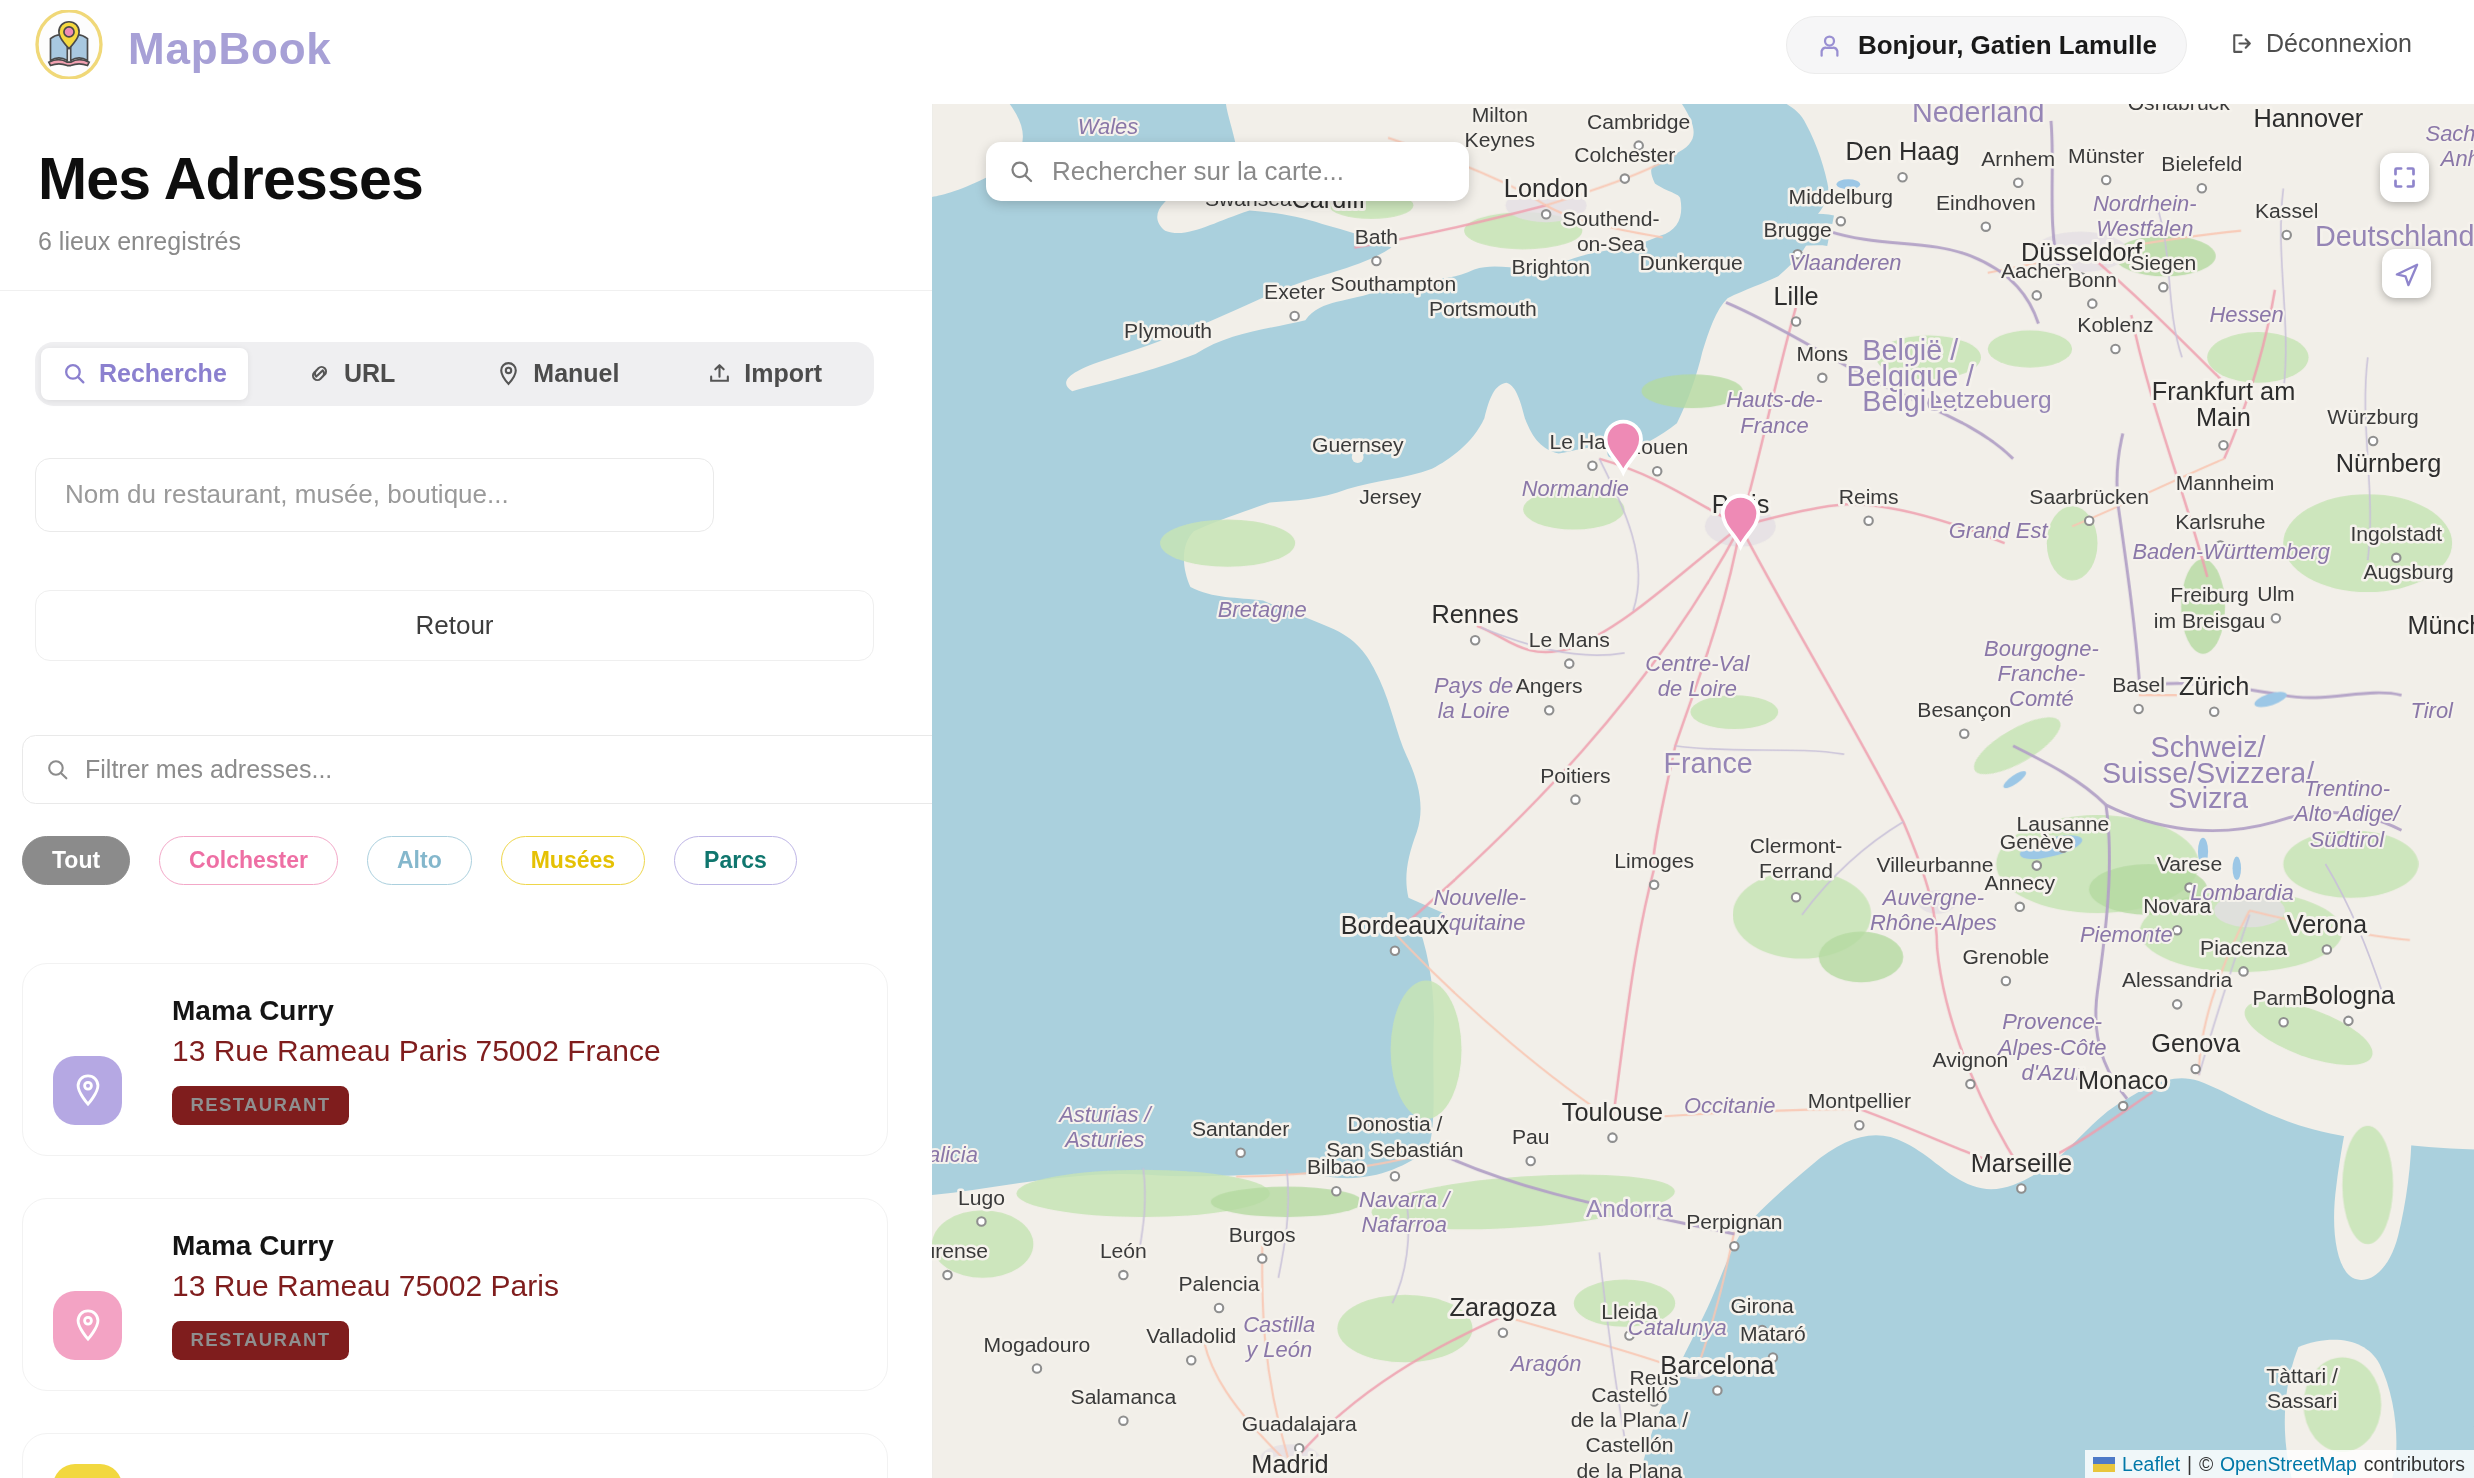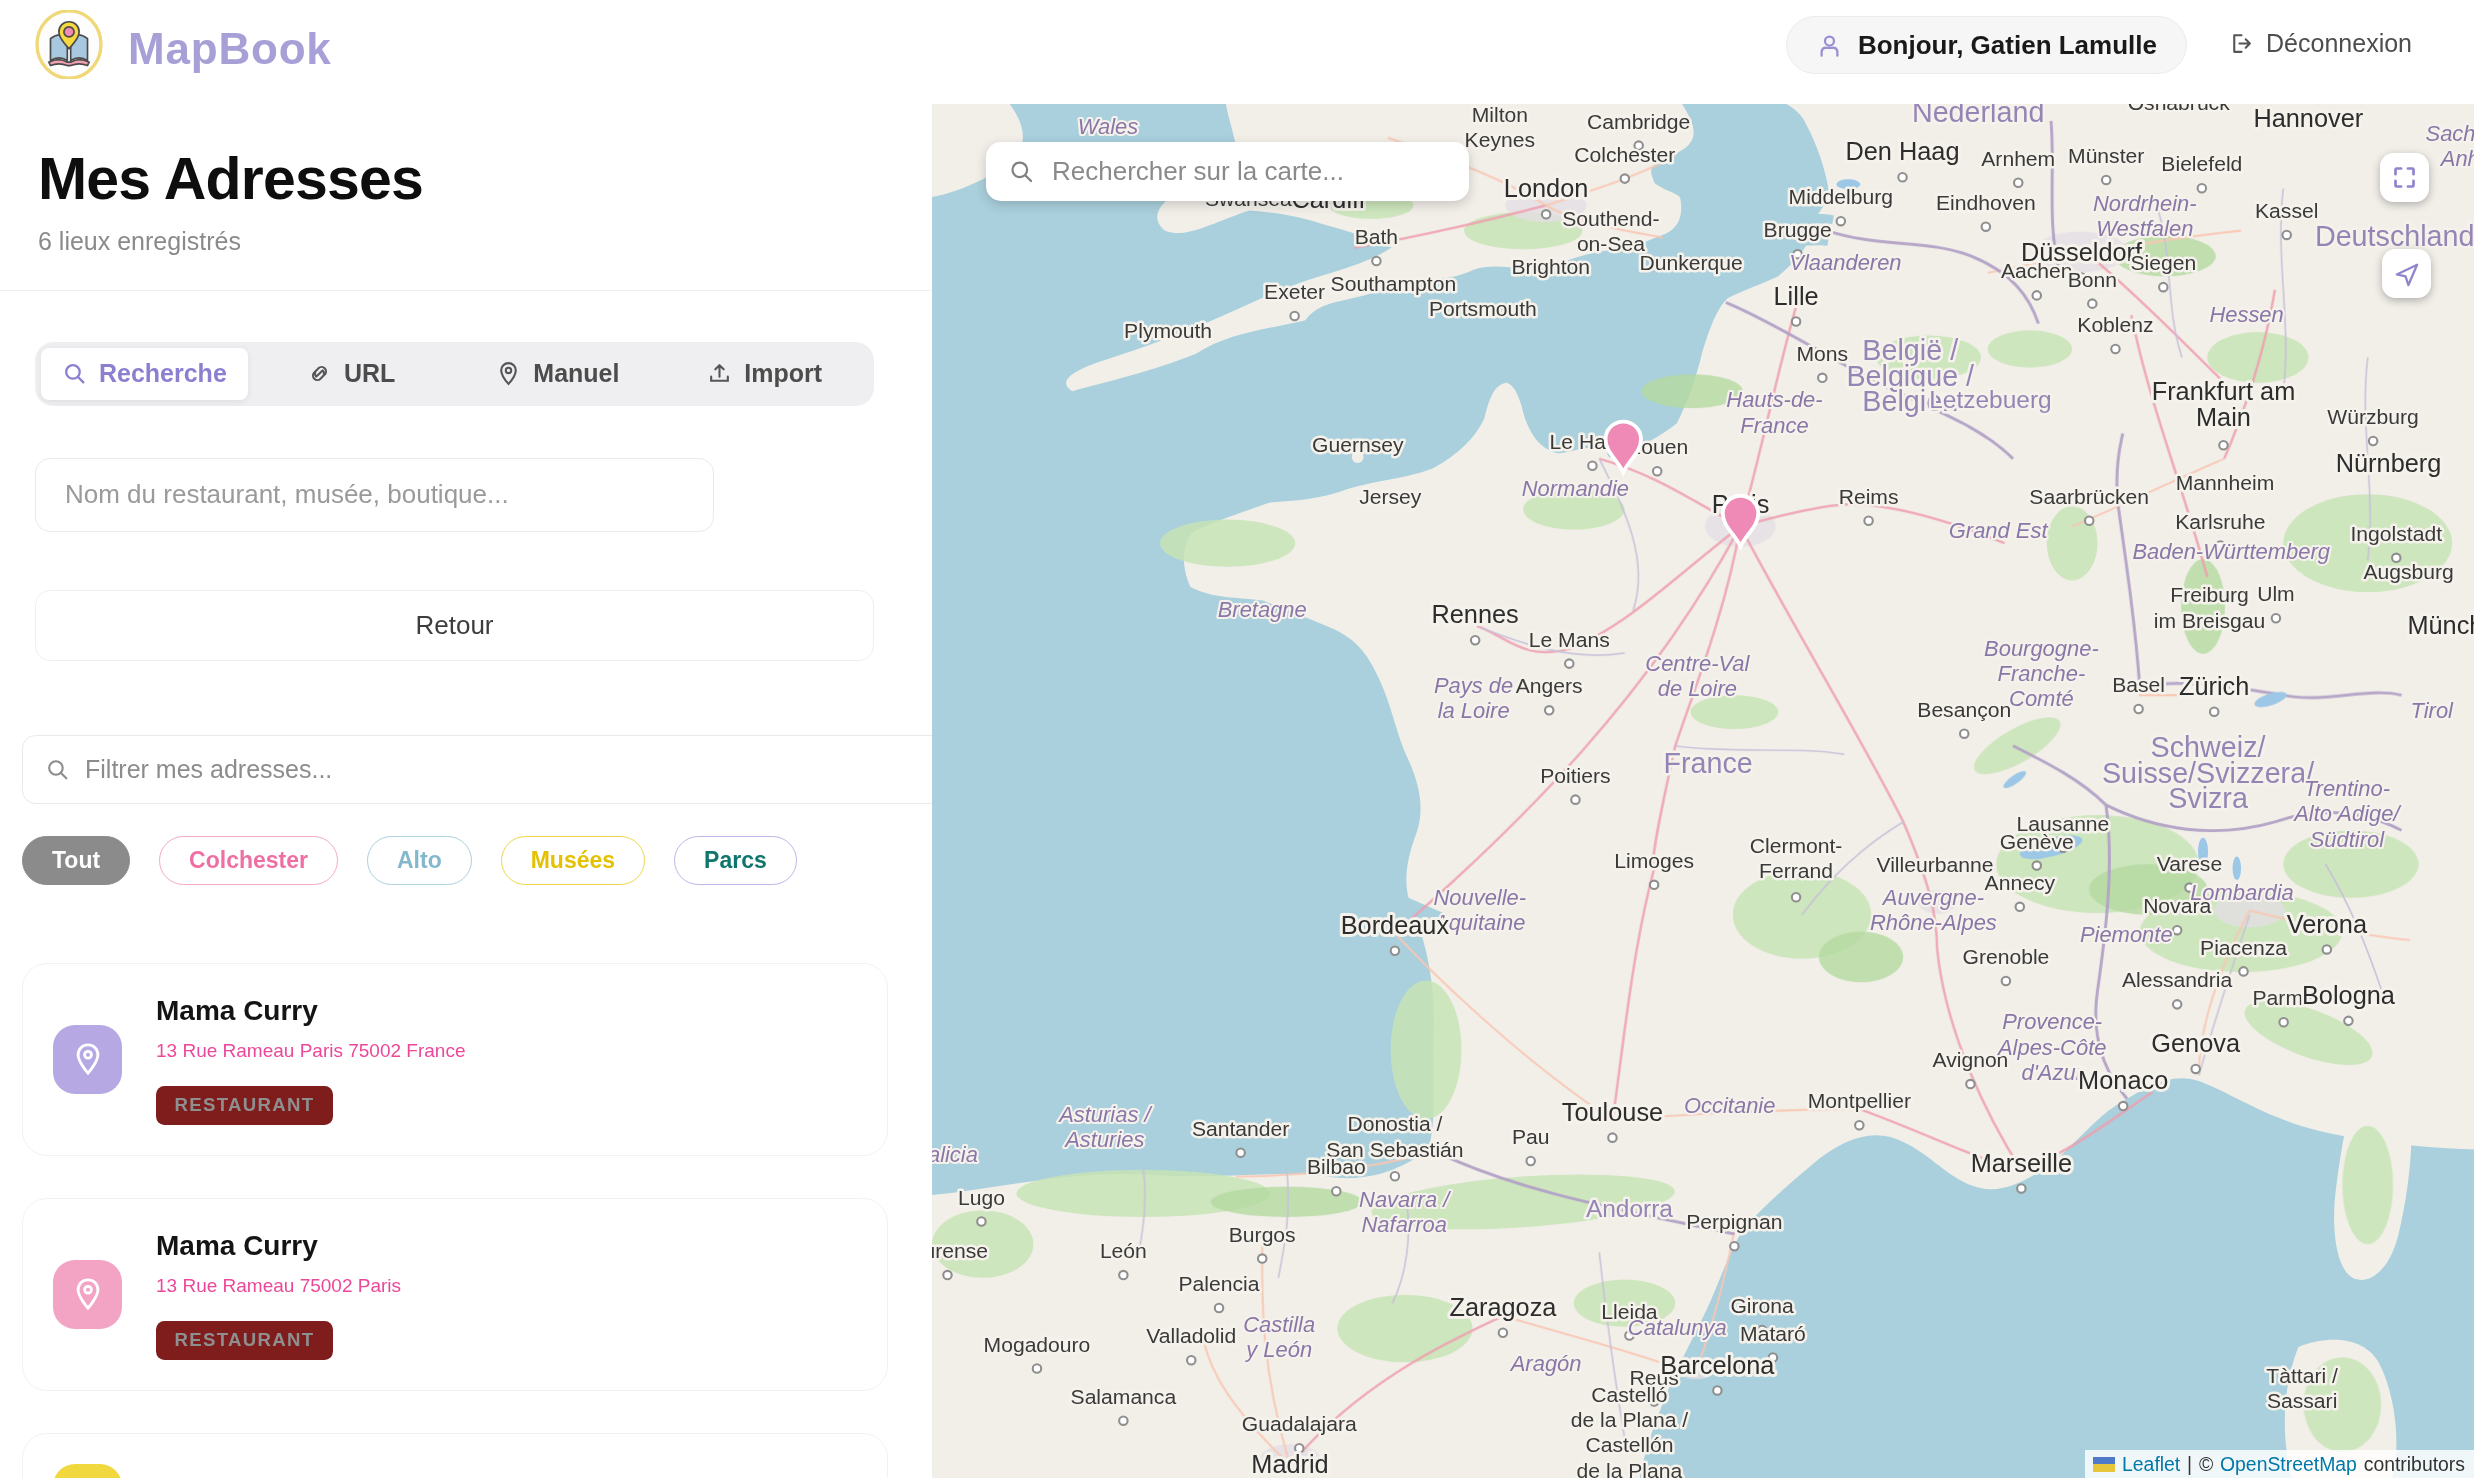--- a/index.html
+++ b/index.html
@@ -32,25 +32,25 @@
 
   .filter-wrap { margin:74px 0 0 22px; width:956px; height:69px; border:1.7px solid #e9e9e9; border-radius:13.5px; display:flex; align-items:center; gap:15px; padding:0 22px; background:#fff; }
   .filter-input { flex:1; border:none; outline:none; font-size:25px; color:#333; font-family:"Liberation Sans",sans-serif; }
   .filter-input::placeholder { color:#8c8c8c; }
 
   .chips { margin:32px 0 0 22px; display:flex; gap:29px; }
   .chip { height:49px; display:flex; align-items:center; padding:0 29px; border-radius:844px; border:1.7px solid transparent; font-size:23px; font-weight:bold; background:#fff; cursor:pointer; white-space:nowrap; }
 
   .cards { margin:78px 0 0 22px; width:866px; display:flex; flex-direction:column; gap:42px; }
   .card { border:1.7px solid #f2f2f2; border-radius:25px; padding:30px; background:#fff; cursor:pointer; }
-  .card-row { display:flex; align-items:center; }
+  .card-row { display:flex; align-items:flex-end;gap:16px; }
   .place-icon { width:69px; height:69px; border-radius:22px; display:flex; align-items:center; justify-content:center; flex:0 0 auto; }
   .card-col { margin-left:34px; }
   .place-name { font-size:28px; font-weight:bold; color:#141414; line-height:34px; }
-  .place-addr { margin-top:8.4px; font-size:19px; color:#ec4899; line-height:30px; }
+  .place-addr { margin-top:8.4px; font-size:30px; color:#7f1d1d; line-height:30px; }
   .badge { display:inline-block; margin-top:20px; background:#7f1d1d; color:#8f8f8f; font-size:18.6px; font-weight:bold; letter-spacing:1.3px; padding:8.4px 18.6px; border-radius:8.4px; }
 
   
   .map { position:absolute; left:932px; top:104px; width:1543px; height:1374px; overflow:hidden; background:#aad0dd; z-index:10; }
   .map svg.base { position:absolute; left:0; top:0; width:1543px; height:1374px; font-family:"Liberation Sans",sans-serif; }
   .ml-city  { font-size:25px; fill:#3a3a3a; text-anchor:middle; paint-order:stroke; stroke:#f5f2ec; stroke-width:6px; stroke-linejoin:round; }
   .ml-big   { font-size:30px; fill:#2d2d2d; text-anchor:middle; paint-order:stroke; stroke:#f5f2ec; stroke-width:7px; stroke-linejoin:round; }
   .ml-region{ font-size:26px; fill:#8a77a8; font-style:italic; text-anchor:middle; paint-order:stroke; stroke:#f5f2ec; stroke-width:5px; stroke-linejoin:round; }
   .ml-country{ font-size:34px; fill:#9585b5; text-anchor:middle; paint-order:stroke; stroke:#f5f2ec; stroke-width:6px; stroke-linejoin:round; }
   .ml-country2{ font-size:29px; fill:#9585b5; text-anchor:middle; paint-order:stroke; stroke:#f5f2ec; stroke-width:6px; stroke-linejoin:round; }

